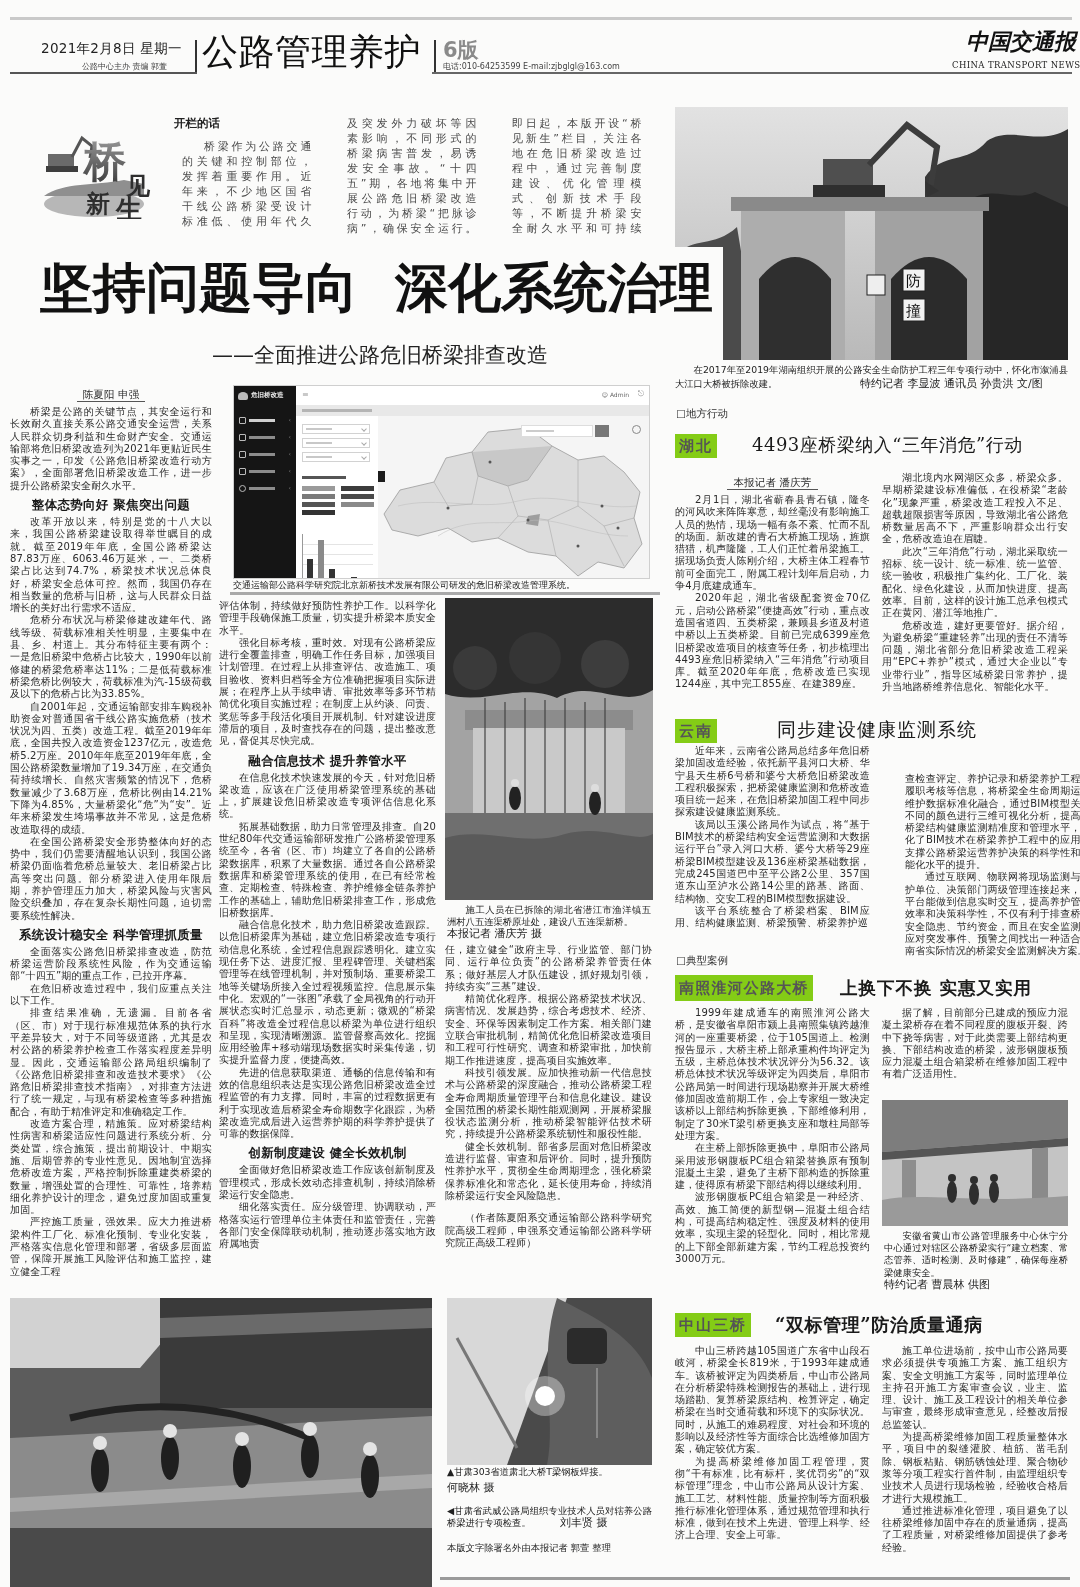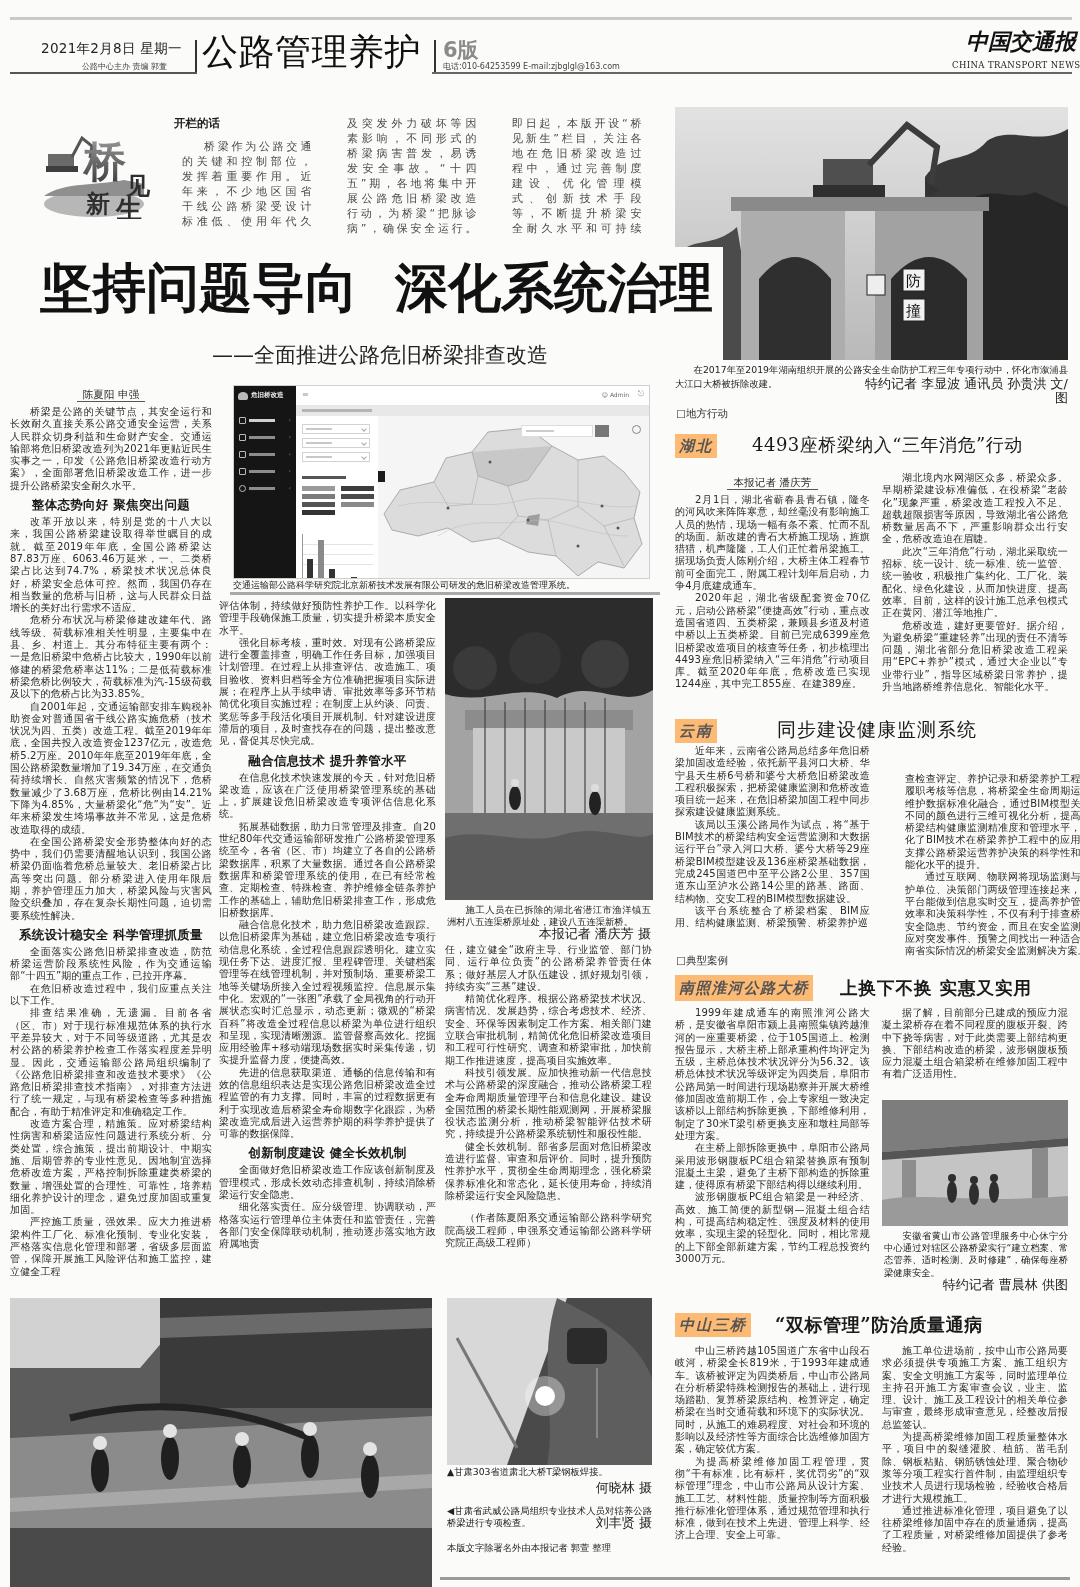--- a/index.html
+++ b/index.html
@@ -29,25 +29,25 @@
   .col { position:absolute; overflow:hidden; font-size:10px; line-height:12.3px; letter-spacing:0.15px; color:#2a2a2a; text-align:justify; }
   .col p { margin:0; text-indent:2em; }
   .col p.cont { text-indent:0; }
   .sec-head { font-size:12.5px; line-height:16px; font-weight:bold; text-align:center; margin:5px 0 3px; color:#1a1a1a; letter-spacing:0.3px; }
   .byline { text-align:center; font-size:10.5px; line-height:16px; margin:2px 0 4px; }
   .byline span { border-bottom:1px solid #555; padding:0 6px 1px; }
 
   
   .cap { font-size:9.3px; line-height:12.2px; color:#222; text-align:justify; }
   .cap p { margin:0; text-indent:2em; }
-  .credit { text-align:right; font-size:13px; line-height:12.2px; color:#222; }
+  .credit { font-size:11px; line-height:12.2px; color:#222; }
 
   
   .marker { font-size:10.5px; color:#333; white-space:nowrap; }
-  .tag { background:#fdba74; color:#555; font-weight:bold; font-size:15px; line-height:24px; padding:0 4px; letter-spacing:2px; white-space:nowrap;font-style:italic; }
+  .tag { background:#84cc16; color:#555; font-weight:bold; font-size:15px; line-height:24px; padding:0 4px; letter-spacing:2px; white-space:nowrap; }
   .kai { font-family:"DejaVu Serif", serif; color:#1a1a1a; white-space:nowrap; }
 
   
   .photo { position:absolute; overflow:hidden; background:#888; }
   .photo svg { display:block; }
 
   
   .scr { position:absolute; left:233px; top:385px; width:415px; height:192px; background:#f2f2f2; border:1px solid #cfcfcf; overflow:hidden; }
   .scr-side { position:absolute; left:0; top:0; width:62px; height:100%; background:#151515; }
   .scr-logo { position:absolute; left:4px; top:5px; display:flex; align-items:center; gap:3px; }

